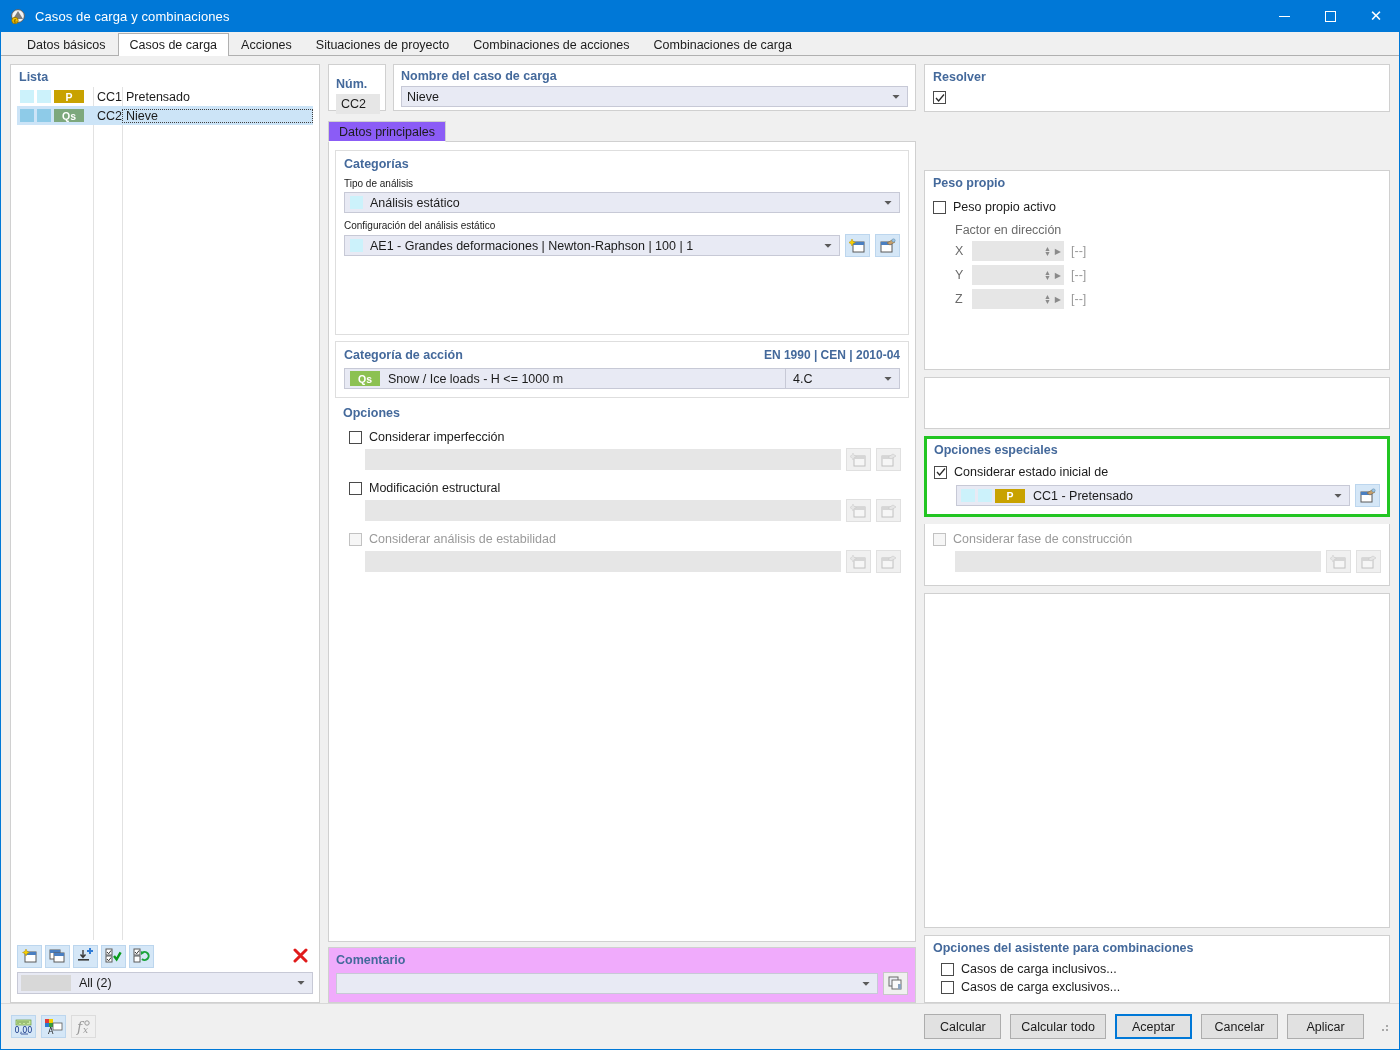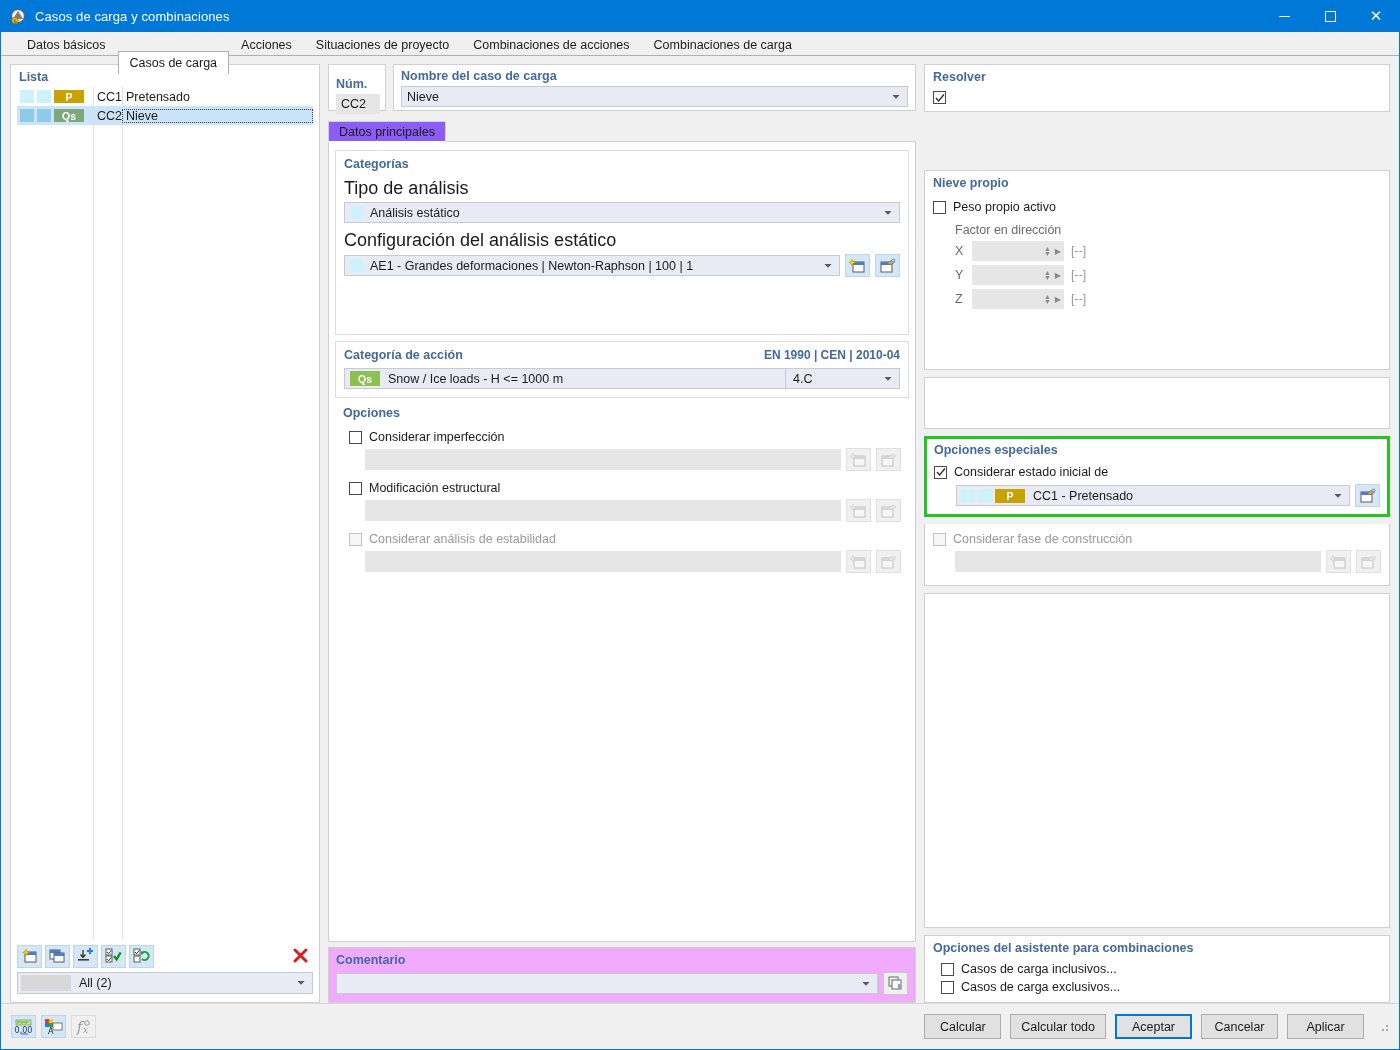--- a/index.html
+++ b/index.html
@@ -25,21 +25,21 @@
   .min-glyph { width:11px; height:1px; background:#fff; }
   .max-glyph { width:11px; height:11px; border:1px solid #fff; }
   .close-glyph { font-size:15px; line-height:15px; font-family:"DejaVu Sans", sans-serif; }
 
   
   .tabstrip { height:24px; background:#f0f0f0; display:flex; align-items:flex-end;
               padding-left:14px; border-bottom:1px solid #b0b0b0; flex:0 0 auto; }
   .tab { height:22px; padding:0 11px; display:flex; align-items:center;
          font-size:12.5px; color:#1b1b1b; border:1px solid transparent; border-bottom:none;
          background:transparent; }
-  .tab.active { background:#fff; border-color:#b0b0b0; position:relative; top:19px; height:23px; }
+  .tab.active { background:#fff; border-color:#b0b0b0; position:relative; top:1px; height:23px; }
 
   
   .body { flex:1 1 auto; display:flex; padding:8px 9px 0 9px; gap:8px; overflow:hidden; background:#f0f0f0; }
   .group-title { color:#44699b; font-weight:bold; font-size:12.5px; }
 
   
   .left { width:310px; display:flex; flex-direction:column; background:#fff; border:1px solid #d0d0d0; }
   .left-head { padding:5px 8px 2px 8px; }
   .list-area { flex:1 1 auto; position:relative; margin:0 6px; border-top:1px solid #ffffff; }
   .col-sep { position:absolute; top:0; bottom:0; width:1px; background:#e2e2e2; }
@@ -73,21 +73,21 @@
   .combo { height:21px; background:#e8eaf4; border:1px solid #c7c9d6; display:flex; align-items:center;
            padding-left:5px; font-size:12.5px; }
 
   .inner-tabs { display:flex; align-items:flex-end; height:22px; margin-top:9px; }
   .itab { height:21px; padding:0 10px; display:flex; align-items:center; font-size:12.5px;
           background:#8b5cf6; border:1px solid #d0d0d0; border-bottom:1px solid #fff; position:relative; z-index:2; }
   .center-main { flex:1 1 auto; background:#fff; border:1px solid #d0d0d0; margin-top:-1px;
                  padding:8px 6px 6px 6px; display:flex; flex-direction:column; gap:6px; overflow:hidden; }
   .sub { border:1px solid #dedede; padding:6px 8px 8px 8px; background:#fff; }
   .sub.noborder { border:none; padding:6px 8px 0 8px; }
-  .lbl { font-size:18px; color:#1b1b1b; margin:7px 0 3px 0; }
+  .lbl { font-size:10px; color:#1b1b1b; margin:7px 0 3px 0; }
   .cat-swatch { width:13px; height:13px; background:#ccf2fb; margin-right:7px; flex:0 0 auto; }
   .combo-row { display:flex; align-items:center; gap:5px; }
   .icobtn { width:25px; height:23px; background:#d5e7f7; border:1px solid #bcd6ee;
             display:flex; align-items:center; justify-content:center; flex:0 0 auto; }
   .icobtn.dis { background:#f0f0f0; border-color:#e0e0e0; }
   .title-row { display:flex; align-items:baseline; }
   .title-right { margin-left:auto; color:#44699b; font-weight:bold; font-size:12px; }
   .qs-badge { width:30px; height:15px; background:#8CC152; color:#fff; font-size:10.5px; font-weight:bold;
               display:flex; align-items:center; justify-content:center; margin-right:8px; flex:0 0 auto; }
   .split { display:flex; align-items:center; height:21px; background:#e8eaf4; border:1px solid #c7c9d6; }
@@ -427,21 +427,21 @@
         <div class="cb" style="margin-top:7px">
           <svg width="10" height="10" viewBox="0 0 10 10">
             <path d="M1 5 L3.6 8 L9 1.5" stroke="#2a2a2a" stroke-width="1.3" fill="none"></path>
           </svg>
         </div>
       </div>
 
       <div class="spacer-panel"></div>
 
       <div class="rpanel" style="height:200px">
-        <div class="group-title">Nieve propio</div>
+        <div class="group-title">Peso propio</div>
         <div class="cbrow" style="margin-left:0">
           <div class="cb"></div>
           <span>Peso propio activo</span>
         </div>
         <div class="factor-label">Factor en dirección</div>
         <div class="axis-row">
           <div class="axis-name">X</div>
           <div class="spin">
             <div class="arrows">
                 <span>▲</span>

